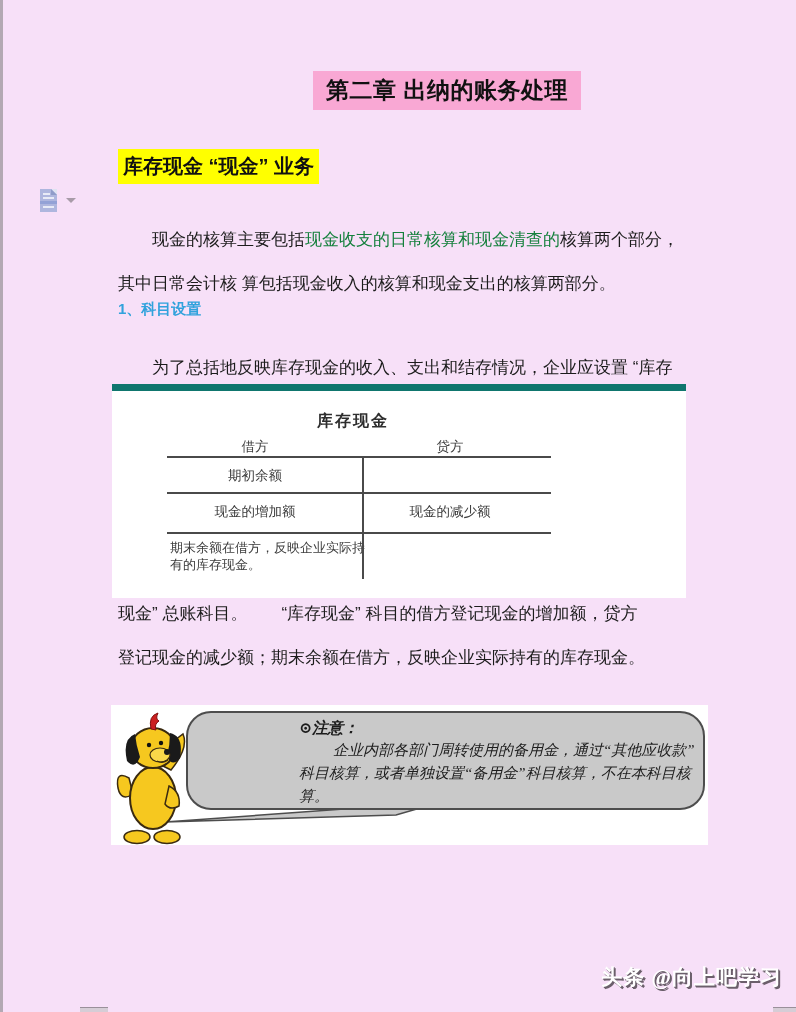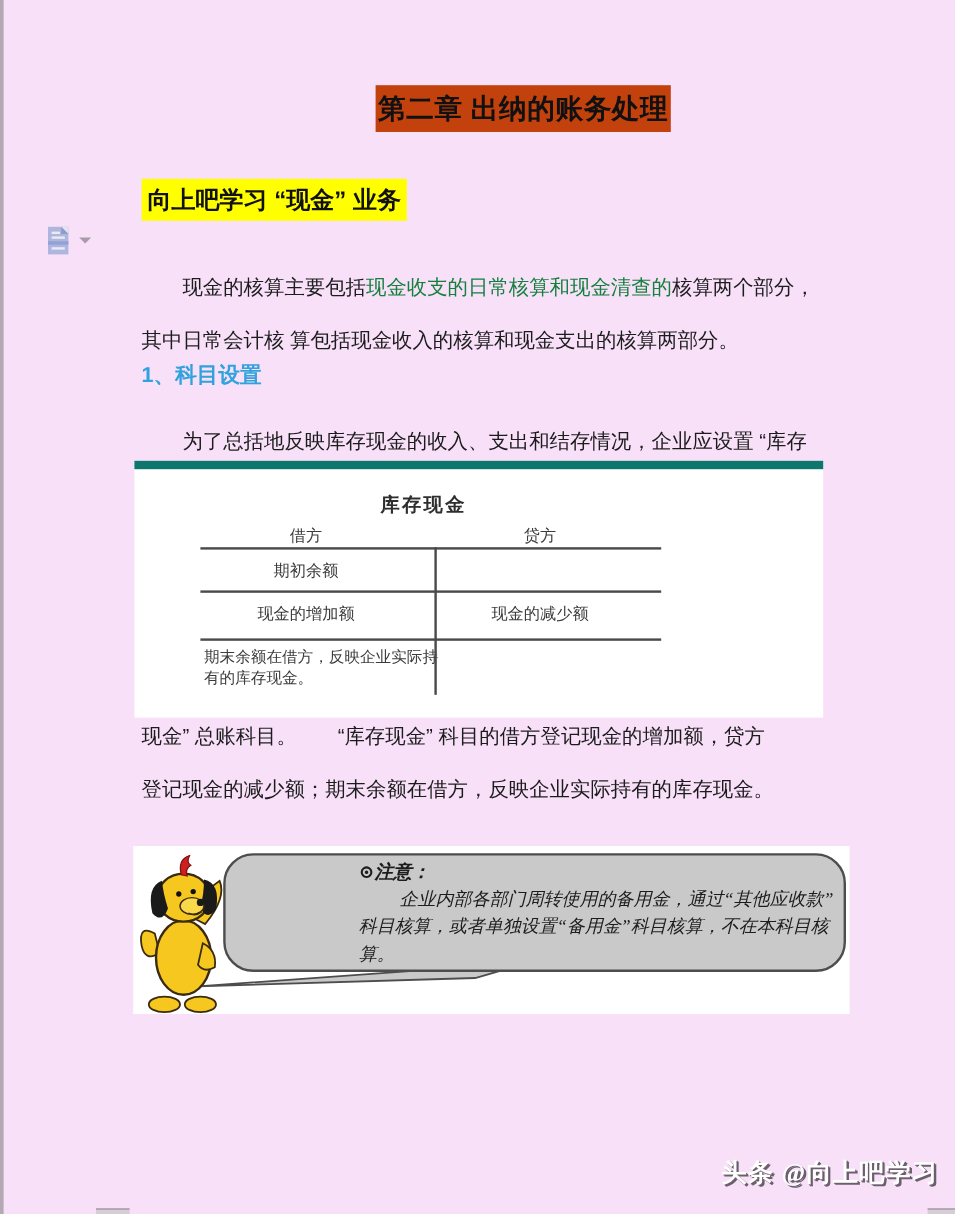--- a/index.html
+++ b/index.html
@@ -1,32 +1,32 @@
 <!DOCTYPE html>
 <html><head>
 <meta charset="utf-8">
 <style>
   html,body{margin:0;padding:0;}
   body{font-family:"Liberation Sans","DejaVu Sans",sans-serif;background:#f7e0f8;}
   .page{position:relative;width:796px;height:1012px;background:#f7e0f8;overflow:hidden;}
   .left-strip{position:absolute;left:0;top:0;width:3px;height:1012px;background:#b3a9b3;}
   
-  .doc-title{position:absolute;left:313px;top:71px;background:#c2410c;color:#111;
-    font-size:23px;font-weight:bold;padding:4px 2px;letter-spacing:.5px;white-space:nowrap;}
+  .doc-title{position:absolute;left:313px;top:71px;background:#f9a8d4;color:#111;
+    font-size:23px;font-weight:bold;padding:4px 13px;letter-spacing:.5px;white-space:nowrap;}
   
   .doc-icon-wrap{position:absolute;left:38px;top:188px;width:42px;height:26px;}
   
   .sec-heading{position:absolute;left:118px;top:149px;background:#ffff00;color:#111;
     font-size:20px;font-weight:bold;padding:4px 5px;white-space:nowrap;}
   
   .para{position:absolute;left:118px;width:600px;font-size:17px;color:#1c1c1c;line-height:44px;}
   .para .line{white-space:nowrap;}
   .indent{padding-left:34px;}
   .red{color:#15803d;text-align:center;}
-  .sub-heading{position:absolute;left:118px;top:300px;color:#31a2dc;font-size:18px;
+  .sub-heading{position:absolute;left:118px;top:300px;color:#31a2dc;font-size:15px;
     font-weight:bold;white-space:nowrap;}
   
   .taccount-box{position:absolute;left:112px;top:384px;width:574px;height:207px;
     background:#ffffff;border-top:7px solid #0f766e;}
   .taccount-box .tt{position:absolute;left:141px;top:20px;width:200px;text-align:center;
     font-size:16px;font-weight:bold;color:#2e2e2e;letter-spacing:2px;}
   .tacc-txt{position:absolute;font-size:13.5px;color:#3c3c3c;text-align:center;width:200px;}
   .hline{position:absolute;left:55px;width:384px;height:2px;background:#4a4a4a;}
   .vline{position:absolute;left:250px;top:65px;width:2px;height:123px;background:#4a4a4a;}
   .tacc-note{position:absolute;left:58px;top:148px;width:196px;font-size:13px;
@@ -63,21 +63,21 @@
       <polygon points="13,1 19,1 19,7" fill="#dfe3f2"></polygon>
       <polygon points="13,1 13,7 19,7" fill="#8f9cc9"></polygon>
       <rect x="5" y="5" width="7" height="2" fill="#e8ebf6"></rect>
       <rect x="5" y="9" width="11" height="2" fill="#e8ebf6"></rect>
       <rect x="2" y="13" width="17" height="3" fill="#93a2d6"></rect>
       <rect x="5" y="18" width="11" height="2" fill="#e8ebf6"></rect>
       <polygon points="28,10 38,10 33,15" fill="#a89ba8"></polygon>
     </svg>
   </div>
 
-  <div class="sec-heading">向上吧学习 “现金” 业务</div>
+  <div class="sec-heading">库存现金 “现金” 业务</div>
 
   <div class="para" style="top:218px">
     <div class="line indent"><span>现金的核算主要包括</span><span class="red">现金收支的日常核算和现金清查的</span><span>核算两个部分，</span></div>
     <div class="line">其中日常会计核 算包括现金收入的核算和现金支出的核算两部分。</div>
   </div>
 
   <div class="sub-heading">1、科目设置</div>
 
   <div class="para" style="top:346px">
     <div class="line indent">为了总括地反映库存现金的收入、支出和结存情况，企业应设置 “库存</div>

